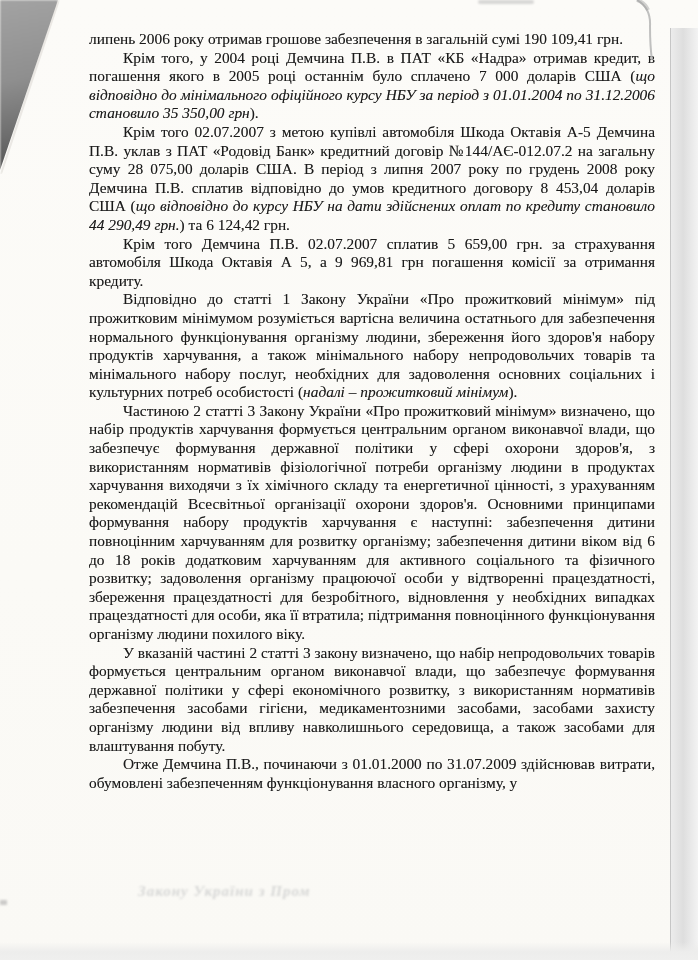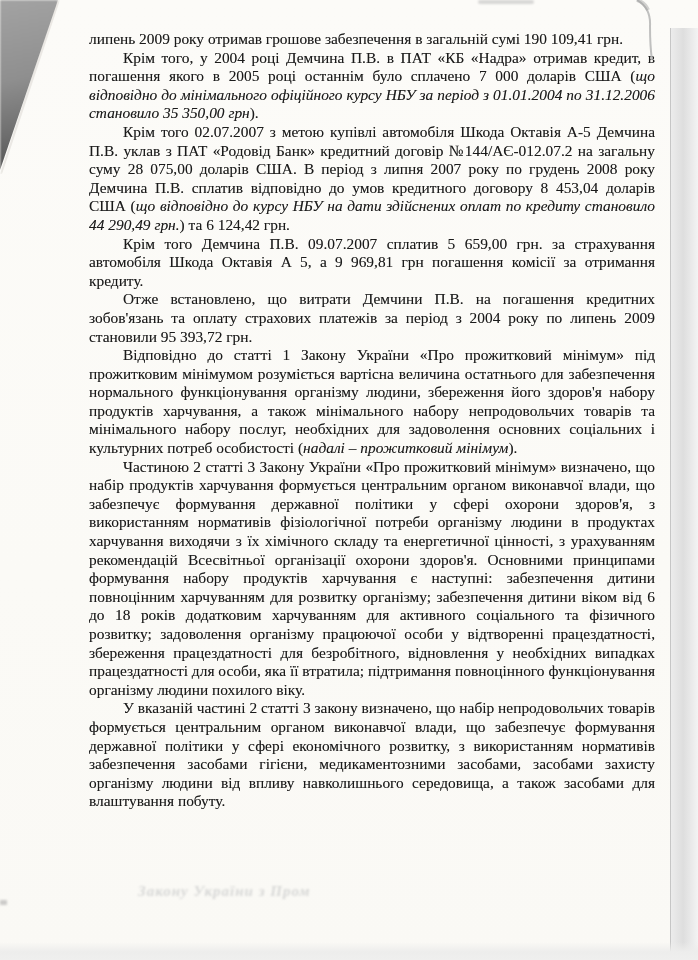--- a/index.html
+++ b/index.html
@@ -99,28 +99,28 @@
     white-space: nowrap;
   }
 </style>
 </head>
 <body>
 
 <div class="canvas">
   <div class="page"></div>
 
   <div class="textblock">
-      <p class="para"><span>липень 2009 року отримав грошове забезпечення в загальній сумі 190 109,41 грн.</span></p>
+      <p class="para"><span>липень 2006 року отримав грошове забезпечення в загальній сумі 190 109,41 грн.</span></p>
       <p class="para indent"><span>Крім того, у 2004 році Демчина П.В. в ПАТ «КБ «Надра» отримав кредит, в погашення якого в 2005 році останнім було сплачено 7 000 доларів США (</span><span class="seg-italic">що відповідно до мінімального офіційного курсу НБУ за період з 01.01.2004 по 31.12.2006 становило 35 350,00 грн</span><span>).</span></p>
       <p class="para indent"><span>Крім того 02.07.2007 з метою купівлі автомобіля Шкода Октавія А-5 Демчина П.В. уклав з ПАТ «Родовід Банк» кредитний договір №144/АЄ-012.07.2 на загальну суму 28 075,00 доларів США. В період з липня 2007 року по грудень 2008 року Демчина П.В. сплатив відповідно до умов кредитного договору 8 453,04 доларів США (</span><span class="seg-italic">що відповідно до курсу НБУ на дати здійснених оплат по кредиту становило 44 290,49 грн.</span><span>) та 6 124,42 грн.</span></p>
-      <p class="para indent"><span>Крім того Демчина П.В. 09.07.2007 сплатив </span><span class="seg-bold">5 659,00 грн.</span><span> за страхування автомобіля Шкода Октавія А 5, а </span><span class="seg-bold">9 969,81 грн</span><span> погашення комісії за отримання кредиту.</span></p>
-      <p class="para indent"><span>Отже встановлено, що витрати Демчини П.В. на погашення кредитних зобов'язань та оплату страхових платежів за період з 2004 року по липень 2009 становили 95 393,72 грн.</span></p>
+      <p class="para indent"><span>Крім того Демчина П.В. 02.07.2007 сплатив </span><span class="seg-bold">5 659,00 грн.</span><span> за страхування автомобіля Шкода Октавія А 5, а </span><span class="seg-bold">9 969,81 грн</span><span> погашення комісії за отримання кредиту.</span></p>
       <p class="para indent"><span>Відповідно до статті 1 Закону України «Про прожитковий мінімум» під прожитковим мінімумом розуміється вартісна величина остатнього для забезпечення нормального функціонування організму людини, збереження його здоров'я набору продуктів харчування, а також мінімального набору непродовольчих товарів та мінімального набору послуг, необхідних для задоволення основних соціальних і культурних потреб особистості (</span><span class="seg-italic">надалі – прожитковий мінімум</span><span>).</span></p>
       <p class="para indent"><span>Частиною 2 статті 3 Закону України «Про прожитковий мінімум» визначено, що набір продуктів харчування формується центральним органом виконавчої влади, що забезпечує формування державної політики у сфері охорони здоров'я, з використанням нормативів фізіологічної потреби організму людини в продуктах харчування виходячи з їх хімічного складу та енергетичної цінності, з урахуванням рекомендацій Всесвітньої організації охорони здоров'я. Основними принципами формування набору продуктів харчування є наступні: забезпечення дитини повноцінним харчуванням для розвитку організму; забезпечення дитини віком від 6 до 18 років додатковим харчуванням для активного соціального та фізичного розвитку; задоволення організму працюючої особи у відтворенні працездатності, збереження працездатності для безробітного, відновлення у необхідних випадках працездатності для особи, яка її втратила; підтримання повноцінного функціонування організму людини похилого віку.</span></p>
       <p class="para indent"><span>У вказаній частині 2 статті 3 закону визначено, що набір непродовольчих товарів формується центральним органом виконавчої влади, що забезпечує формування державної політики у сфері економічного розвитку, з використанням нормативів забезпечення засобами гігієни, медикаментозними засобами, засобами захисту організму людини від впливу навколишнього середовища, а також засобами для влаштування побуту.</span></p>
+      <p class="para indent"><span>Отже Демчина П.В., починаючи з 01.01.2000 по 31.07.2009 здійснював витрати, обумовлені забезпеченням функціонування власного організму, у</span></p>
     </div>
 
   <div class="ghost">Закону України з Пром</div>
 
   <div class="corner-fold-edge"></div>
   <div class="corner-fold"></div>
 
   <div class="right-strip"></div>
 
   <svg class="curl-svg" width="46" height="62" viewBox="0 0 46 62">

